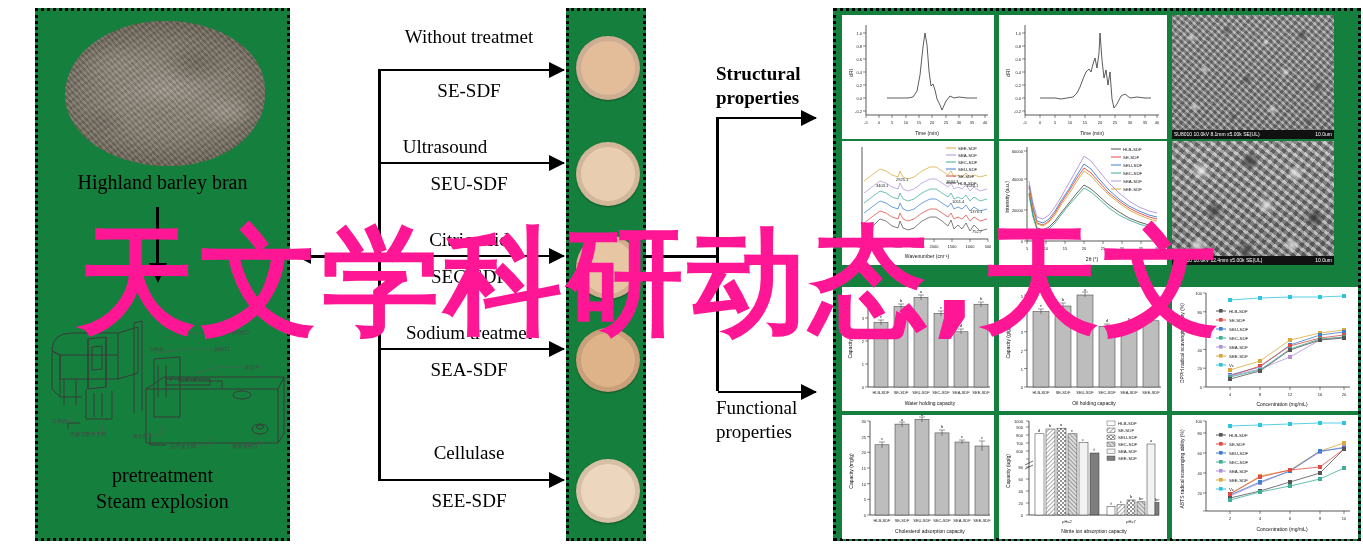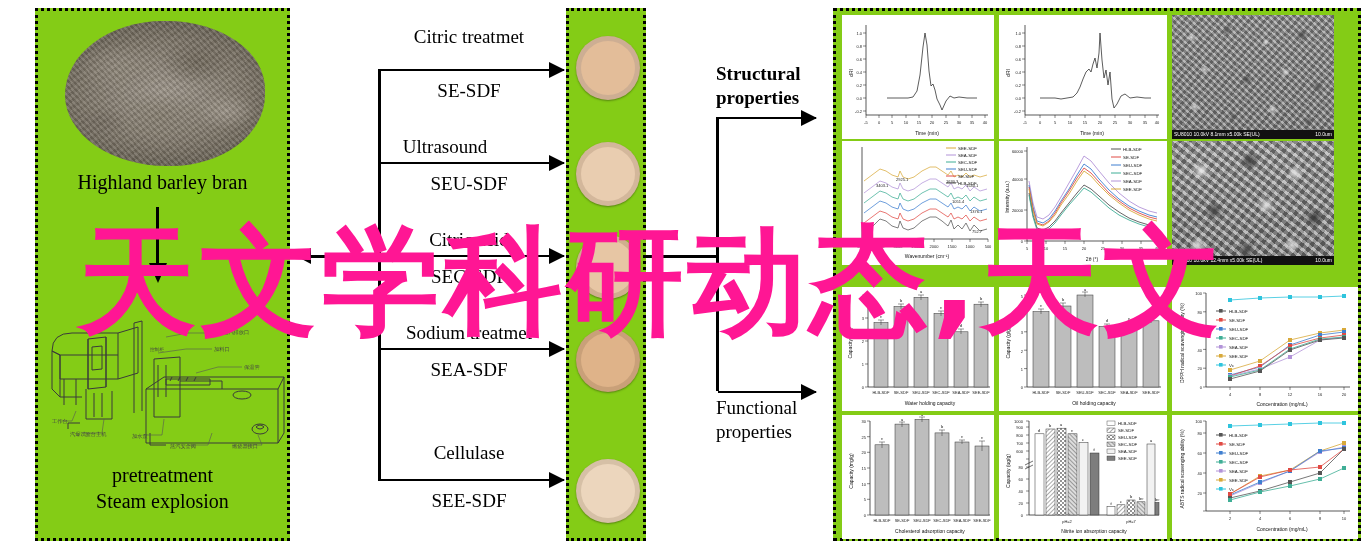--- a/index.html
+++ b/index.html
@@ -1,20 +1,20 @@
 <!DOCTYPE html>
 <html><head>
 <meta charset="utf-8">
 <title>Graphical Abstract</title>
 <style>
   html,body{margin:0;padding:0;background:#ffffff;}
   body{width:1363px;height:548px;position:relative;overflow:hidden;
        font-family:"Liberation Serif","DejaVu Serif",serif;color:#000;}
 
-  .panel{position:absolute;border:3px dotted #000;box-sizing:border-box;background:#84cc16;}
+  .panel{position:absolute;border:3px dotted #000;box-sizing:border-box;background:#15803d;}
 
   
   #panel-material{left:35px;top:8px;width:255px;height:533px;}
   .bran-photo{position:absolute;left:27px;top:10px;width:200px;height:145px;
     border-radius:50% 50% 48% 52%/52% 48% 50% 50%;
     background:
       radial-gradient(ellipse 30% 24% at 28% 32%, #8d8578 0%, rgba(141,133,120,0) 70%),
       radial-gradient(ellipse 26% 22% at 66% 28%, #6f675a 0%, rgba(111,103,90,0) 72%),
       radial-gradient(ellipse 34% 26% at 48% 66%, #857d6f 0%, rgba(133,125,111,0) 70%),
       radial-gradient(ellipse 22% 18% at 80% 62%, #9a9286 0%, rgba(154,146,134,0) 70%),
@@ -148,21 +148,21 @@
 
   <div class="cap" id="steam-caption">
     <div>pretreatment</div>
     <div>Steam explosion</div>
   </div>
 </div>
 
 <div id="bus-feed"></div>
 <div id="bus-left"></div>
 
-<div class="route-label" style="left:384px;top:26px;width:170px;">Citric treatmet</div>
+<div class="route-label" style="left:384px;top:26px;width:170px;">Without treatmet</div>
 <div class="route-arrow" style="left:380px;top:69px;width:184px;"></div>
 <div class="route-label" style="left:384px;top:80px;width:170px;">SE-SDF</div>
 
 <div class="route-label" style="left:360px;top:136px;width:170px;">Ultrasound</div>
 <div class="route-arrow" style="left:380px;top:162px;width:184px;"></div>
 <div class="route-label" style="left:384px;top:173px;width:170px;">SEU-SDF</div>
 
 <div class="route-label" style="left:384px;top:229px;width:170px;">Citric acid</div>
 <div class="route-arrow" style="left:380px;top:255px;width:184px;"></div>
 <div class="route-label" style="left:384px;top:266px;width:170px;">SEC-SDF</div>

